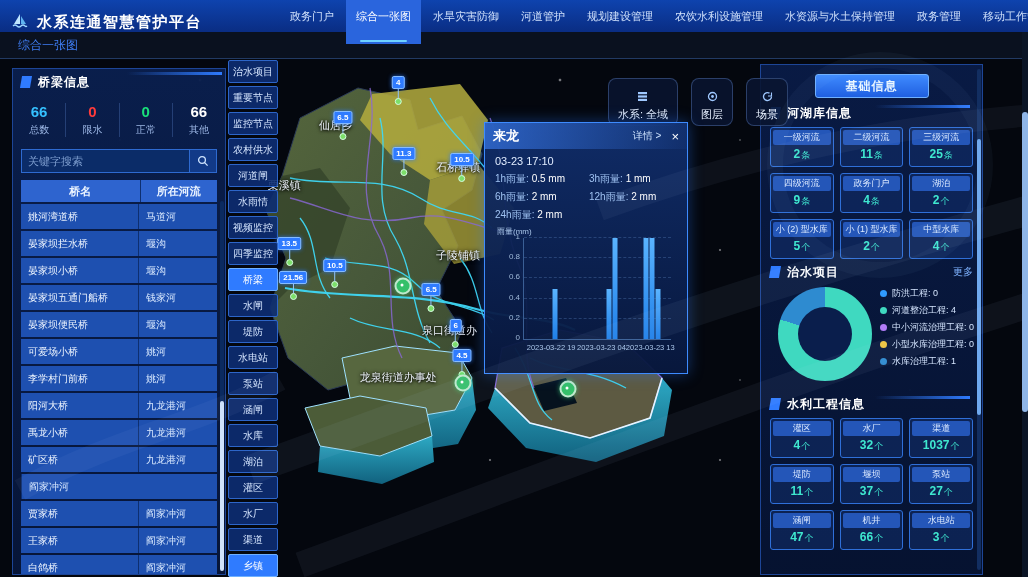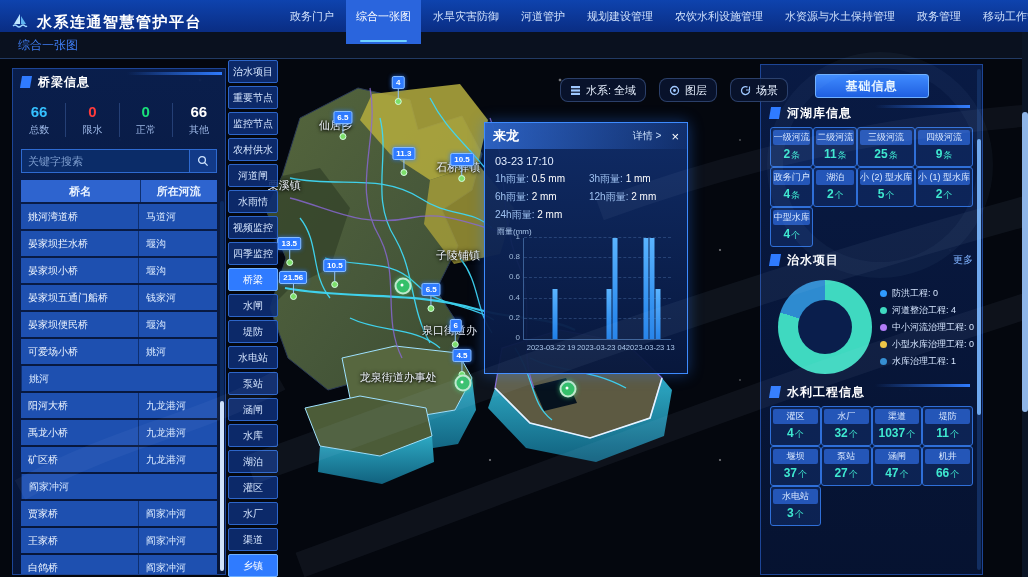--- a/index.html
+++ b/index.html
@@ -32,22 +32,22 @@
                text-shadow:0 1px 3px #000,0 0 4px #000;white-space:nowrap;z-index:4;}
   .badge-marker{position:absolute;transform:translate(-50%,0);z-index:5;text-align:center;cursor:pointer;}
   .badge-val{background:#2f7bff;border:1px solid #86bcff;border-radius:2px;color:#fff;font-size:8px;
              font-weight:bold;padding:1px 3px;white-space:nowrap;box-shadow:0 0 4px rgba(40,120,255,.8);}
   .badge-stem{width:1px;height:9px;background:#8fc4ff;margin:0 auto;}
   .badge-dot{width:5px;height:5px;border-radius:50%;background:#7ddf6a;border:1px solid #d6ffe2;margin:0 auto;}
   .green-marker{position:absolute;transform:translate(-50%,-50%);width:13px;height:13px;border-radius:50%;
                 background:#35c06a;border:2px solid #bfe9cd;z-index:5;cursor:pointer;box-shadow:0 0 5px rgba(60,220,130,.7);}
   .green-marker::after{content:"";position:absolute;left:4px;top:4px;width:3px;height:3px;border-radius:50%;background:#fff;}
   .map-controls{position:absolute;top:78px;right:240px;display:flex;gap:13px;z-index:15;}
-  .map-btn{height:22px;display:flex;align-items:center;gap:5px;padding:0 9px;border-radius:8px;cursor:pointer;
-           background:rgba(9,20,48,.88);border:1px solid rgba(110,150,220,.35);color:#e8f1ff;font-size:11px;white-space:nowrap;}
+  .map-btn{height:22px;display:flex;align-items:center;gap:5px;padding:12px 9px;border-radius:8px;cursor:pointer;
+           background:rgba(9,20,48,.88);border:1px solid rgba(110,150,220,.35);color:#e8f1ff;font-size:11px;white-space:nowrap;flex-direction:column;}
   .mb-icon{display:flex;align-items:center;}
   
   .left-panel{position:absolute;left:12px;top:68px;width:212px;height:505px;z-index:10;
               background:linear-gradient(180deg,rgba(10,31,78,.96),rgba(7,22,58,.96));
               border:1px solid #1d4596;overflow:hidden;}
   .panel-head{height:26px;display:flex;align-items:center;position:relative;padding-left:8px;flex:none;}
   .accent-sq{width:10px;height:12px;background:#2f7bff;transform:skewX(-10deg);}
   .panel-title{margin-left:7px;color:#fff;font-size:12px;font-weight:bold;letter-spacing:1px;}
   .head-line{position:absolute;right:3px;top:3px;height:3px;width:95px;
              background:linear-gradient(90deg,transparent,#2f7bff);}
@@ -105,27 +105,27 @@
   
   .right-panel{position:absolute;left:760px;top:64px;width:221px;height:509px;z-index:10;
                background:linear-gradient(180deg,rgba(9,27,70,.96),rgba(6,19,50,.96));
                border:1px solid #1d4596;overflow:hidden;}
   .tab-btn{width:112px;height:22px;margin:9px auto 4px auto;text-align:center;line-height:22px;cursor:pointer;
            background:linear-gradient(180deg,#3f8bff,#1f5fe0);border:1px solid #6fb0ff;border-radius:3px;
            color:#eaf6ff;font-size:12px;font-weight:bold;letter-spacing:1px;}
   .sec{margin:2px 9px 0 9px;position:relative;}
   .sec-head{height:22px;display:flex;align-items:center;position:relative;}
   .more-link{margin-left:auto;color:#7fb3ff;font-size:10px;cursor:pointer;}
-  .cards{display:grid;grid-template-columns:repeat(4,1fr);margin-top:3px;}
+  .cards{display:grid;grid-template-columns:repeat(3,1fr);gap:6px;margin-top:3px;}
   .card{border:1px solid #2f6fd8;border-radius:3px;background:rgba(18,48,110,.55);padding:2px;}
   .card-title{height:15px;line-height:15px;background:#2456b8;border-radius:2px;font-size:9px;
               color:#dbe9ff;text-align:center;white-space:nowrap;overflow:hidden;}
   .card-value{height:19px;line-height:19px;text-align:center;font-size:12px;font-weight:bold;color:#3fe8d0;}
   .card-unit{font-size:9px;font-weight:normal;margin-left:1px;color:#3fe8d0;}
-  .donut-wrap{display:flex;align-items:center;gap:8px;margin-top:4px;height:104px;}
+  .donut-wrap{display:flex;gap:8px;margin-top:4px;height:104px;}
   .donut{width:94px;height:94px;border-radius:50%;position:relative;flex:none;margin-left:8px;}
   .donut::after{content:"";position:absolute;left:20px;top:20px;width:54px;height:54px;border-radius:50%;background:#0a1e4c;}
   .legend{display:flex;flex-direction:column;gap:4px;}
   .legend-item{display:flex;align-items:center;gap:5px;font-size:9px;color:#d6e6ff;white-space:nowrap;}
   .legend-dot{width:7px;height:7px;border-radius:50%;flex:none;}
   .rp-scroll{position:absolute;right:1px;top:4px;bottom:4px;width:4px;background:#122e61;border-radius:2px;}
   .rp-scroll .thumb{position:absolute;top:14%;height:55%;width:100%;background:#6fa9ef;border-radius:2px;cursor:pointer;}
   
   .watermark{position:absolute;inset:0;z-index:40;pointer-events:none;}
   .page-scroll{position:absolute;right:0;top:32px;bottom:0;width:6px;background:#0b1526;z-index:45;}
@@ -367,20 +367,21 @@
           </div>
           <div class="t-row">
             <div class="t-c1">晏家坝便民桥</div>
             <div class="t-c2">堰沟</div>
           </div>
           <div class="t-row">
             <div class="t-c1">可爱场小桥</div>
             <div class="t-c2">姚河</div>
           </div>
           <div class="t-row">
+            <div class="t-c1">李学村门前桥</div>
             <div class="t-c2">姚河</div>
           </div>
           <div class="t-row">
             <div class="t-c1">阳河大桥</div>
             <div class="t-c2">九龙港河</div>
           </div>
           <div class="t-row">
             <div class="t-c1">禹龙小桥</div>
             <div class="t-c2">九龙港河</div>
           </div>

